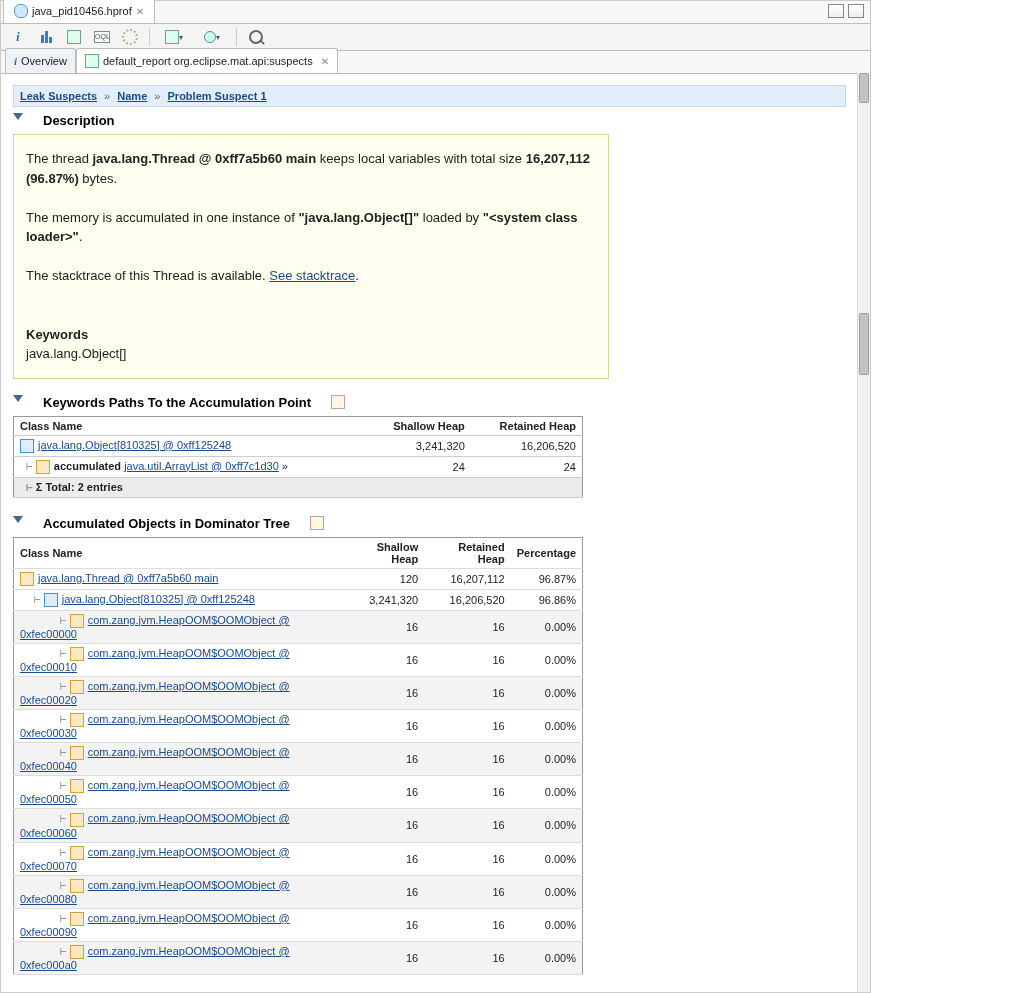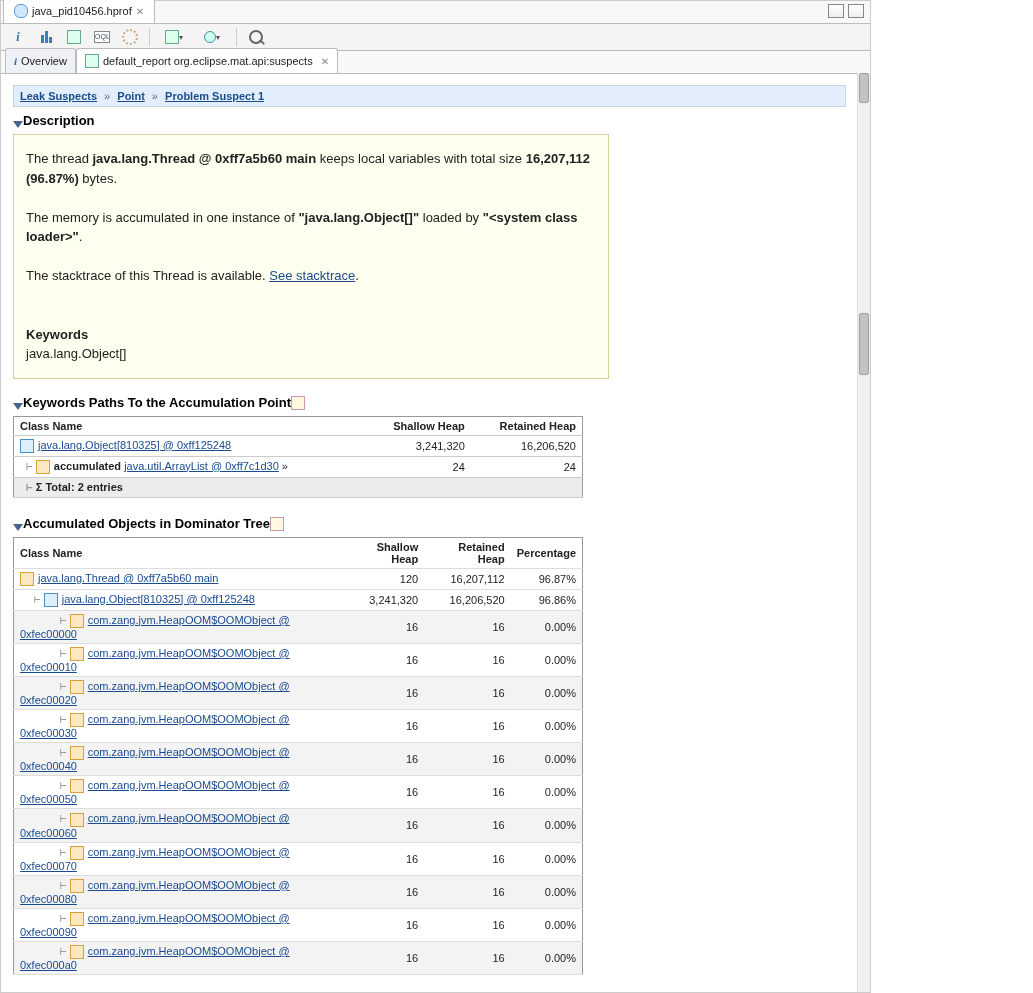--- a/index.html
+++ b/index.html
@@ -11,21 +11,21 @@
   .toolbar{height:26px;display:flex;align-items:center;gap:10px;padding:0 8px;border-bottom:1px solid #bbb;background:#f4f4f4;}
   .toolbtn{display:flex;align-items:center;justify-content:center;width:18px;height:18px;color:#356;}
   .tb-sep{width:1px;height:18px;background:#ccc;}
   .subtabs{height:22px;display:flex;align-items:flex-end;gap:0;border-bottom:1px solid #bbb;background:#f8f8f8;padding-left:4px;}
   .subtab{display:flex;align-items:center;gap:4px;height:20px;padding:2px 8px;border:1px solid #bbb;border-bottom:none;border-top-left-radius:3px;border-top-right-radius:3px;background:#eef2f6;font-size:11px;}
   .subtab.active{background:#fff;justify-content:space-between;}
   .content{position:absolute;top:72px;bottom:0;left:0;right:12px;overflow:auto;padding:12px;}
   .breadcrumb{background:#e2eefb;border:1px solid #c6d7eb;padding:4px 6px;font-size:11px;}
   .breadcrumb a{color:#1a4b8e;text-decoration:underline;font-weight:bold;}
   .breadcrumb .sep{color:#666;margin:0 4px;}
-  .sec-title{display:flex;align-items:flex-end;gap:0;font-weight:bold;color:#000;margin:6px 0;font-size:13px;}
+  .sec-title{display:flex;align-items:flex-start;gap:20px;font-weight:bold;color:#000;margin:6px 0;font-size:13px;}
   .tw{width:0;height:0;border-left:5px solid transparent;border-right:5px solid transparent;border-top:7px solid #49648c;display:inline-block;}
   .descbox{border:1px solid #d8d29a;background:#fffff0;padding:14px 12px;font-size:13px;line-height:1.5;max-width:570px;}
   .descbox strong{font-weight:bold;}
   .descbox a{color:#1a4b8e;text-decoration:underline;}
   .table{border:1px solid #999;border-collapse:collapse;width:570px;font-size:11px;}
   .table th,.table td{border-bottom:1px solid #ccc;padding:3px 6px;}
   .table th{text-align:left;background:#fff;font-weight:bold;}
   .table th.num,.table td.num{text-align:right;}
   .table tr.selected{background:#196ee6;color:#fff;}
   .table tr.selected a{color:#fff;}
@@ -108,21 +108,21 @@
       <span class="sm-ico" style="background:#dfe;border:1px solid #6a8;"></span>
       <span>default_report  org.eclipse.mat.api:suspects</span>
       <span style="color:#888;font-size:10px;margin-left:4px;">✕</span>
     </div>
   </div>
 
   <div class="content">
     <div class="breadcrumb">
       <a href="#">Leak Suspects</a>
       <span class="sep">»</span>
-      <a href="#">Point</a>
+      <a href="#">Name</a>
       <span class="sep">»</span>
       <a href="#">Problem Suspect 1</a>
     </div>
 
     <div class="sec-title">
       <span class="tw"></span>
       <span>Description</span>
     </div>
 
     <div class="descbox">

